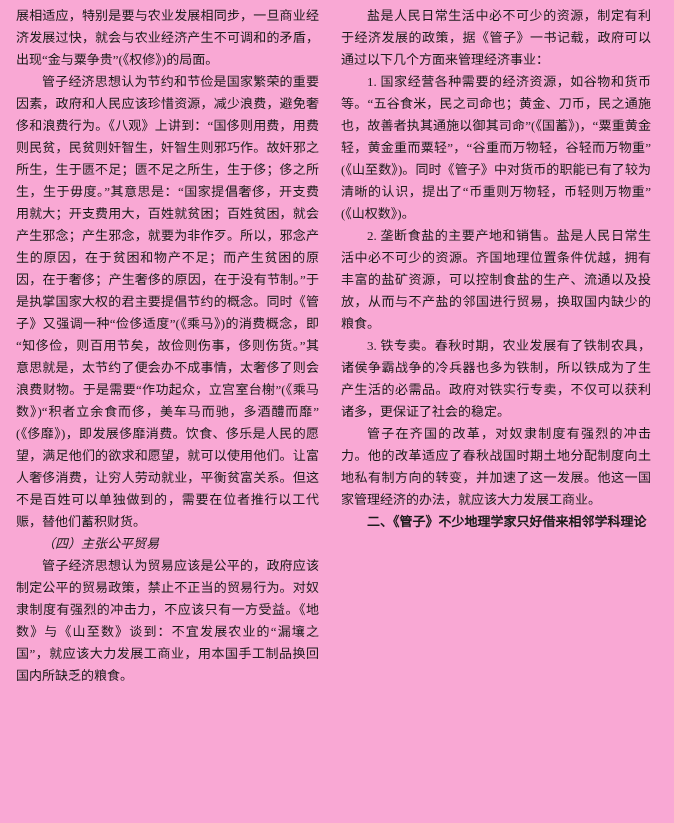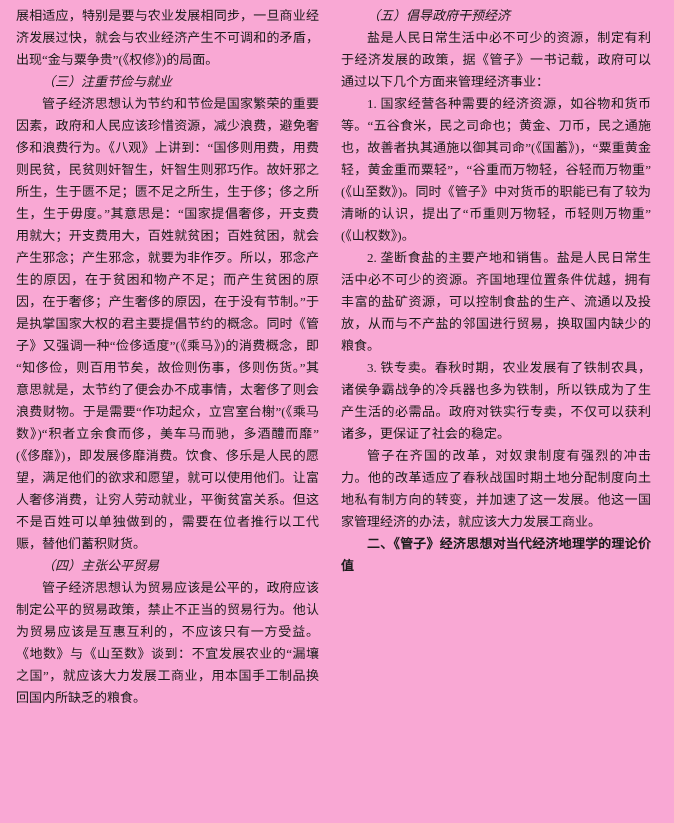--- a/index.html
+++ b/index.html
@@ -36,29 +36,27 @@
     font-family: "Liberation Sans", "DejaVu Sans", sans-serif;
   }
 </style>
 </head>
 <body>
 
 <div class="page">
 
   <div class="col col-left">
     <p class="body noindent">展相适应，特别是要与农业发展相同步，一旦商业经济发展过快，就会与农业经济产生不可调和的矛盾，出现“金与粟争贵”(《权修》)的局面。</p>
-    <p class="heading-kai">（三）注重节俭与就业</p>
     <p class="body">管子经济思想认为节约和节俭是国家繁荣的重要因素，政府和人民应该珍惜资源，减少浪费，避免奢侈和浪费行为。《八观》上讲到：“国侈则用费，用费则民贫，民贫则奸智生，奸智生则邪巧作。故奸邪之所生，生于匮不足；匮不足之所生，生于侈；侈之所生，生于毋度。”其意思是：“国家提倡奢侈，开支费用就大；开支费用大，百姓就贫困；百姓贫困，就会产生邪念；产生邪念，就要为非作歹。所以，邪念产生的原因，在于贫困和物产不足；而产生贫困的原因，在于奢侈；产生奢侈的原因，在于没有节制。”于是执掌国家大权的君主要提倡节约的概念。同时《管子》又强调一种“俭侈适度”(《乘马》)的消费概念，即“知侈俭，则百用节矣，故俭则伤事，侈则伤货。”其意思就是，太节约了便会办不成事情，太奢侈了则会浪费财物。于是需要“作功起众，立宫室台榭”(《乘马数》)“积者立余食而侈，美车马而驰，多酒醴而靡”(《侈靡》)，即发展侈靡消费。饮食、侈乐是人民的愿望，满足他们的欲求和愿望，就可以使用他们。让富人奢侈消费，让穷人劳动就业，平衡贫富关系。但这不是百姓可以单独做到的，需要在位者推行以工代赈，替他们蓄积财货。</p>
     <p class="heading-kai">（四）主张公平贸易</p>
-    <p class="body">管子经济思想认为贸易应该是公平的，政府应该制定公平的贸易政策，禁止不正当的贸易行为。他认为贸易应该是互惠互利的，不应该只有一方受益。《地数》与《山至数》谈到：不宜发展农业的“漏壤之国”，就应该大力发展工商业，用本国手工制品换回国内所缺乏的粮食。</p>
+    <p class="body">管子经济思想认为贸易应该是公平的，政府应该制定公平的贸易政策，禁止不正当的贸易行为。对奴隶制度有强烈的冲击力，不应该只有一方受益。《地数》与《山至数》谈到：不宜发展农业的“漏壤之国”，就应该大力发展工商业，用本国手工制品换回国内所缺乏的粮食。</p>
   </div>
 
   <div class="col col-right">
-    <p class="heading-kai">（五）倡导政府干预经济</p>
     <p class="body">盐是人民日常生活中必不可少的资源，制定有利于经济发展的政策，据《管子》一书记载，政府可以通过以下几个方面来管理经济事业：</p>
     <p class="body">1. 国家经营各种需要的经济资源，如谷物和货币等。“五谷食米，民之司命也；黄金、刀币，民之通施也，故善者执其通施以御其司命”(《国蓄》)，“粟重黄金轻，黄金重而粟轻”，“谷重而万物轻，谷轻而万物重”(《山至数》)。同时《管子》中对货币的职能已有了较为清晰的认识，提出了“币重则万物轻，币轻则万物重”(《山权数》)。</p>
     <p class="body">2. 垄断食盐的主要产地和销售。盐是人民日常生活中必不可少的资源。齐国地理位置条件优越，拥有丰富的盐矿资源，可以控制食盐的生产、流通以及投放，从而与不产盐的邻国进行贸易，换取国内缺少的粮食。</p>
     <p class="body">3. 铁专卖。春秋时期，农业发展有了铁制农具，诸侯争霸战争的冷兵器也多为铁制，所以铁成为了生产生活的必需品。政府对铁实行专卖，不仅可以获利诸多，更保证了社会的稳定。</p>
     <p class="body">管子在齐国的改革，对奴隶制度有强烈的冲击力。他的改革适应了春秋战国时期土地分配制度向土地私有制方向的转变，并加速了这一发展。他这一国家管理经济的办法，就应该大力发展工商业。</p>
-    <p class="heading-bold">二、《管子》经济思想对当代经济地理学的理论价值</p>
+    <p class="heading-bold">二、《管子》不少地理学家只好借来相邻学科理论</p>
   </div>
 
 </div>
 
 </body></html>

